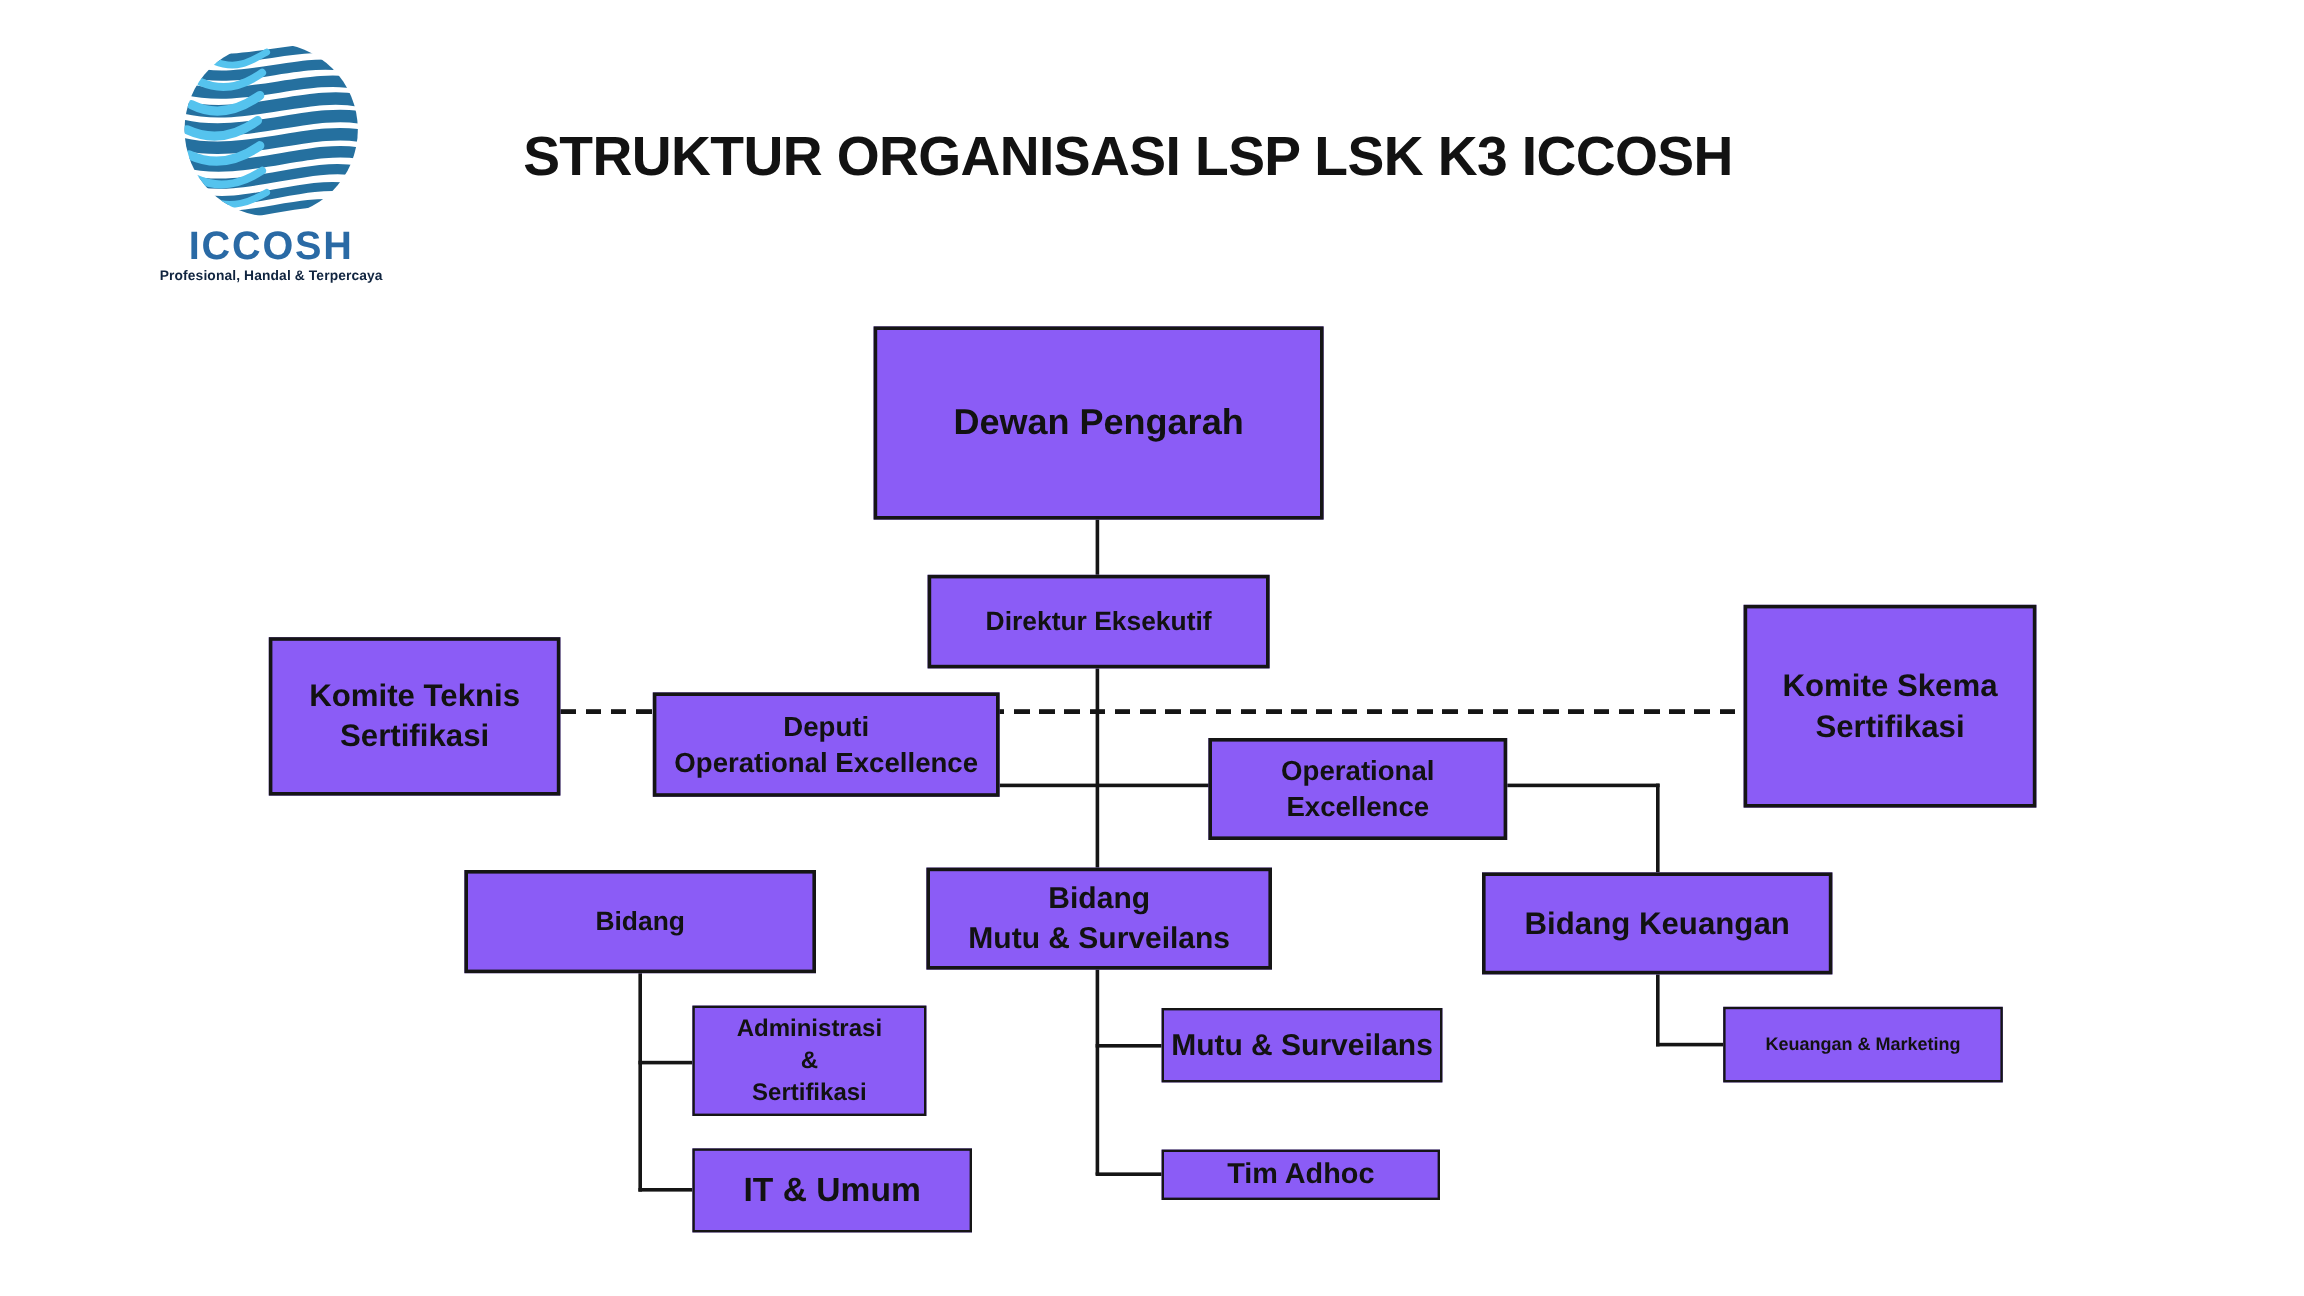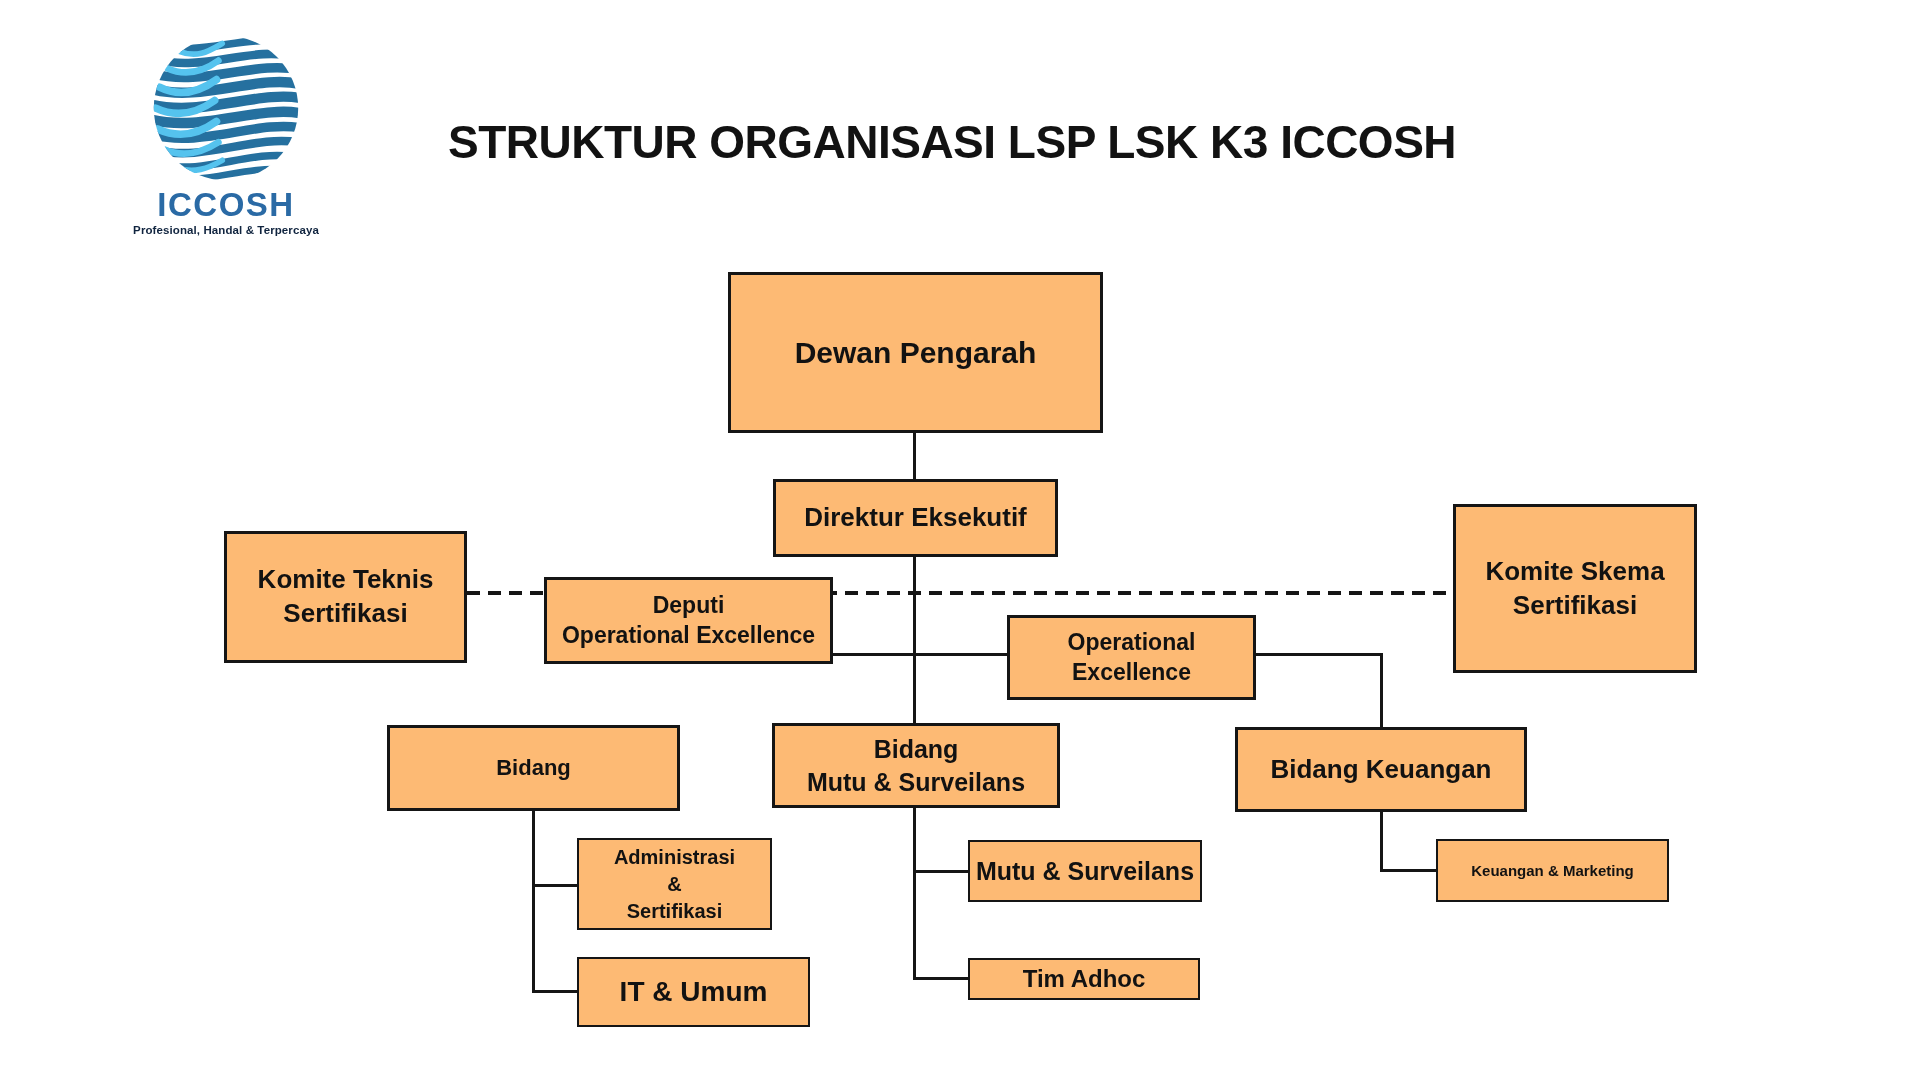--- a/index.html
+++ b/index.html
@@ -14,28 +14,28 @@
     left:420px;top:103px;width:1040px;text-align:center;
     font-size:46px;font-weight:800;letter-spacing:-0.5px;color:#121212;
   }
   #logo{left:128px;top:26px;width:196px;text-align:center;}
   #logo .globe{width:152px;height:152px;margin:8px auto 2px auto;display:block;}
   #logo .logo-word{font-size:33px;font-weight:800;letter-spacing:1.5px;color:#2a6aa5;line-height:1.0;}
   #logo .logo-tag{font-size:11.5px;font-weight:700;color:#10243f;margin-top:3px;letter-spacing:0.1px;}
 
   
   .node{
-    border:3px solid #151515;background:#fdba74;color:#121212;
+    border:3px solid #151515;background:#8b5cf6;color:#121212;
     display:flex;flex-direction:column;align-items:center;justify-content:center;
     text-align:center;font-weight:700;line-height:1.3;
   }
   .node span{display:block;}
 
   #n-dewan            {left:728px; top:272px; width:375px; height:161px; font-size:30px;}
-  #n-direktur         {left:773px; top:479px; width:285px; height:78px;  font-size:26px;text-align:center;}
+  #n-direktur         {left:773px; top:479px; width:285px; height:78px;  font-size:22px;text-align:center;}
   #n-komite-teknis    {left:224px; top:531px; width:243px; height:132px; font-size:26px;}
   #n-komite-skema     {left:1453px;top:504px; width:244px; height:169px; font-size:26px;}
   #n-deputi-oe        {left:544px; top:577px; width:289px; height:87px;  font-size:23px;}
   #n-oe               {left:1007px;top:615px; width:249px; height:85px;  font-size:23px;}
   #n-bidang-admin     {left:387px; top:725px; width:293px; height:86px;  font-size:22px;}
   #n-bidang-mutu      {left:772px; top:723px; width:288px; height:85px;  font-size:25px;}
   #n-bidang-keuangan  {left:1235px;top:727px; width:292px; height:85px;  font-size:26px;}
   #n-admin-sert       {left:577px; top:838px; width:195px; height:92px;  font-size:20px;border-width:2.5px;line-height:1.35;}
   #n-it-umum          {left:577px; top:957px; width:233px; height:70px;  font-size:28px;border-width:2.5px;}
   #n-mutu-surveilans  {left:968px; top:840px; width:234px; height:62px;  font-size:25px;border-width:2.5px;}
@@ -90,21 +90,21 @@
       <path d="M 6 78   C 32 90, 54 80, 68 70" stroke="#55c3ee" stroke-width="8"></path>
       <path d="M 8 100  C 34 112, 56 102, 70 92" stroke="#55c3ee" stroke-width="8"></path>
       <path d="M 14 121 C 38 132, 58 123, 72 114" stroke="#55c3ee" stroke-width="7"></path>
       <path d="M 26 140 C 46 148, 62 141, 76 133" stroke="#55c3ee" stroke-width="6"></path>
     </g>
   </svg>
   <div class="logo-word">ICCOSH</div>
   <div class="logo-tag">Profesional, Handal &amp; Terpercaya</div>
 </div>
 
-<h1 id="page-title" class="abs" style="margin:12px;">STRUKTUR ORGANISASI LSP LSK K3 ICCOSH</h1>
+<h1 id="page-title" class="abs" style="margin:0;">STRUKTUR ORGANISASI LSP LSK K3 ICCOSH</h1>
 
 <div>
 
   <div id="l-v-dewan-direktur" class="abs vline"></div>
   <div id="l-v-direktur-mutu" class="abs vline"></div>
   <div id="l-dashed" class="abs"></div>
   <div id="l-h-deputi-oe" class="abs hline"></div>
   <div id="l-h-oe-right" class="abs hline"></div>
   <div id="l-v-keuangan-top" class="abs vline"></div>
   <div id="l-v-keuangan-bot" class="abs vline"></div>

